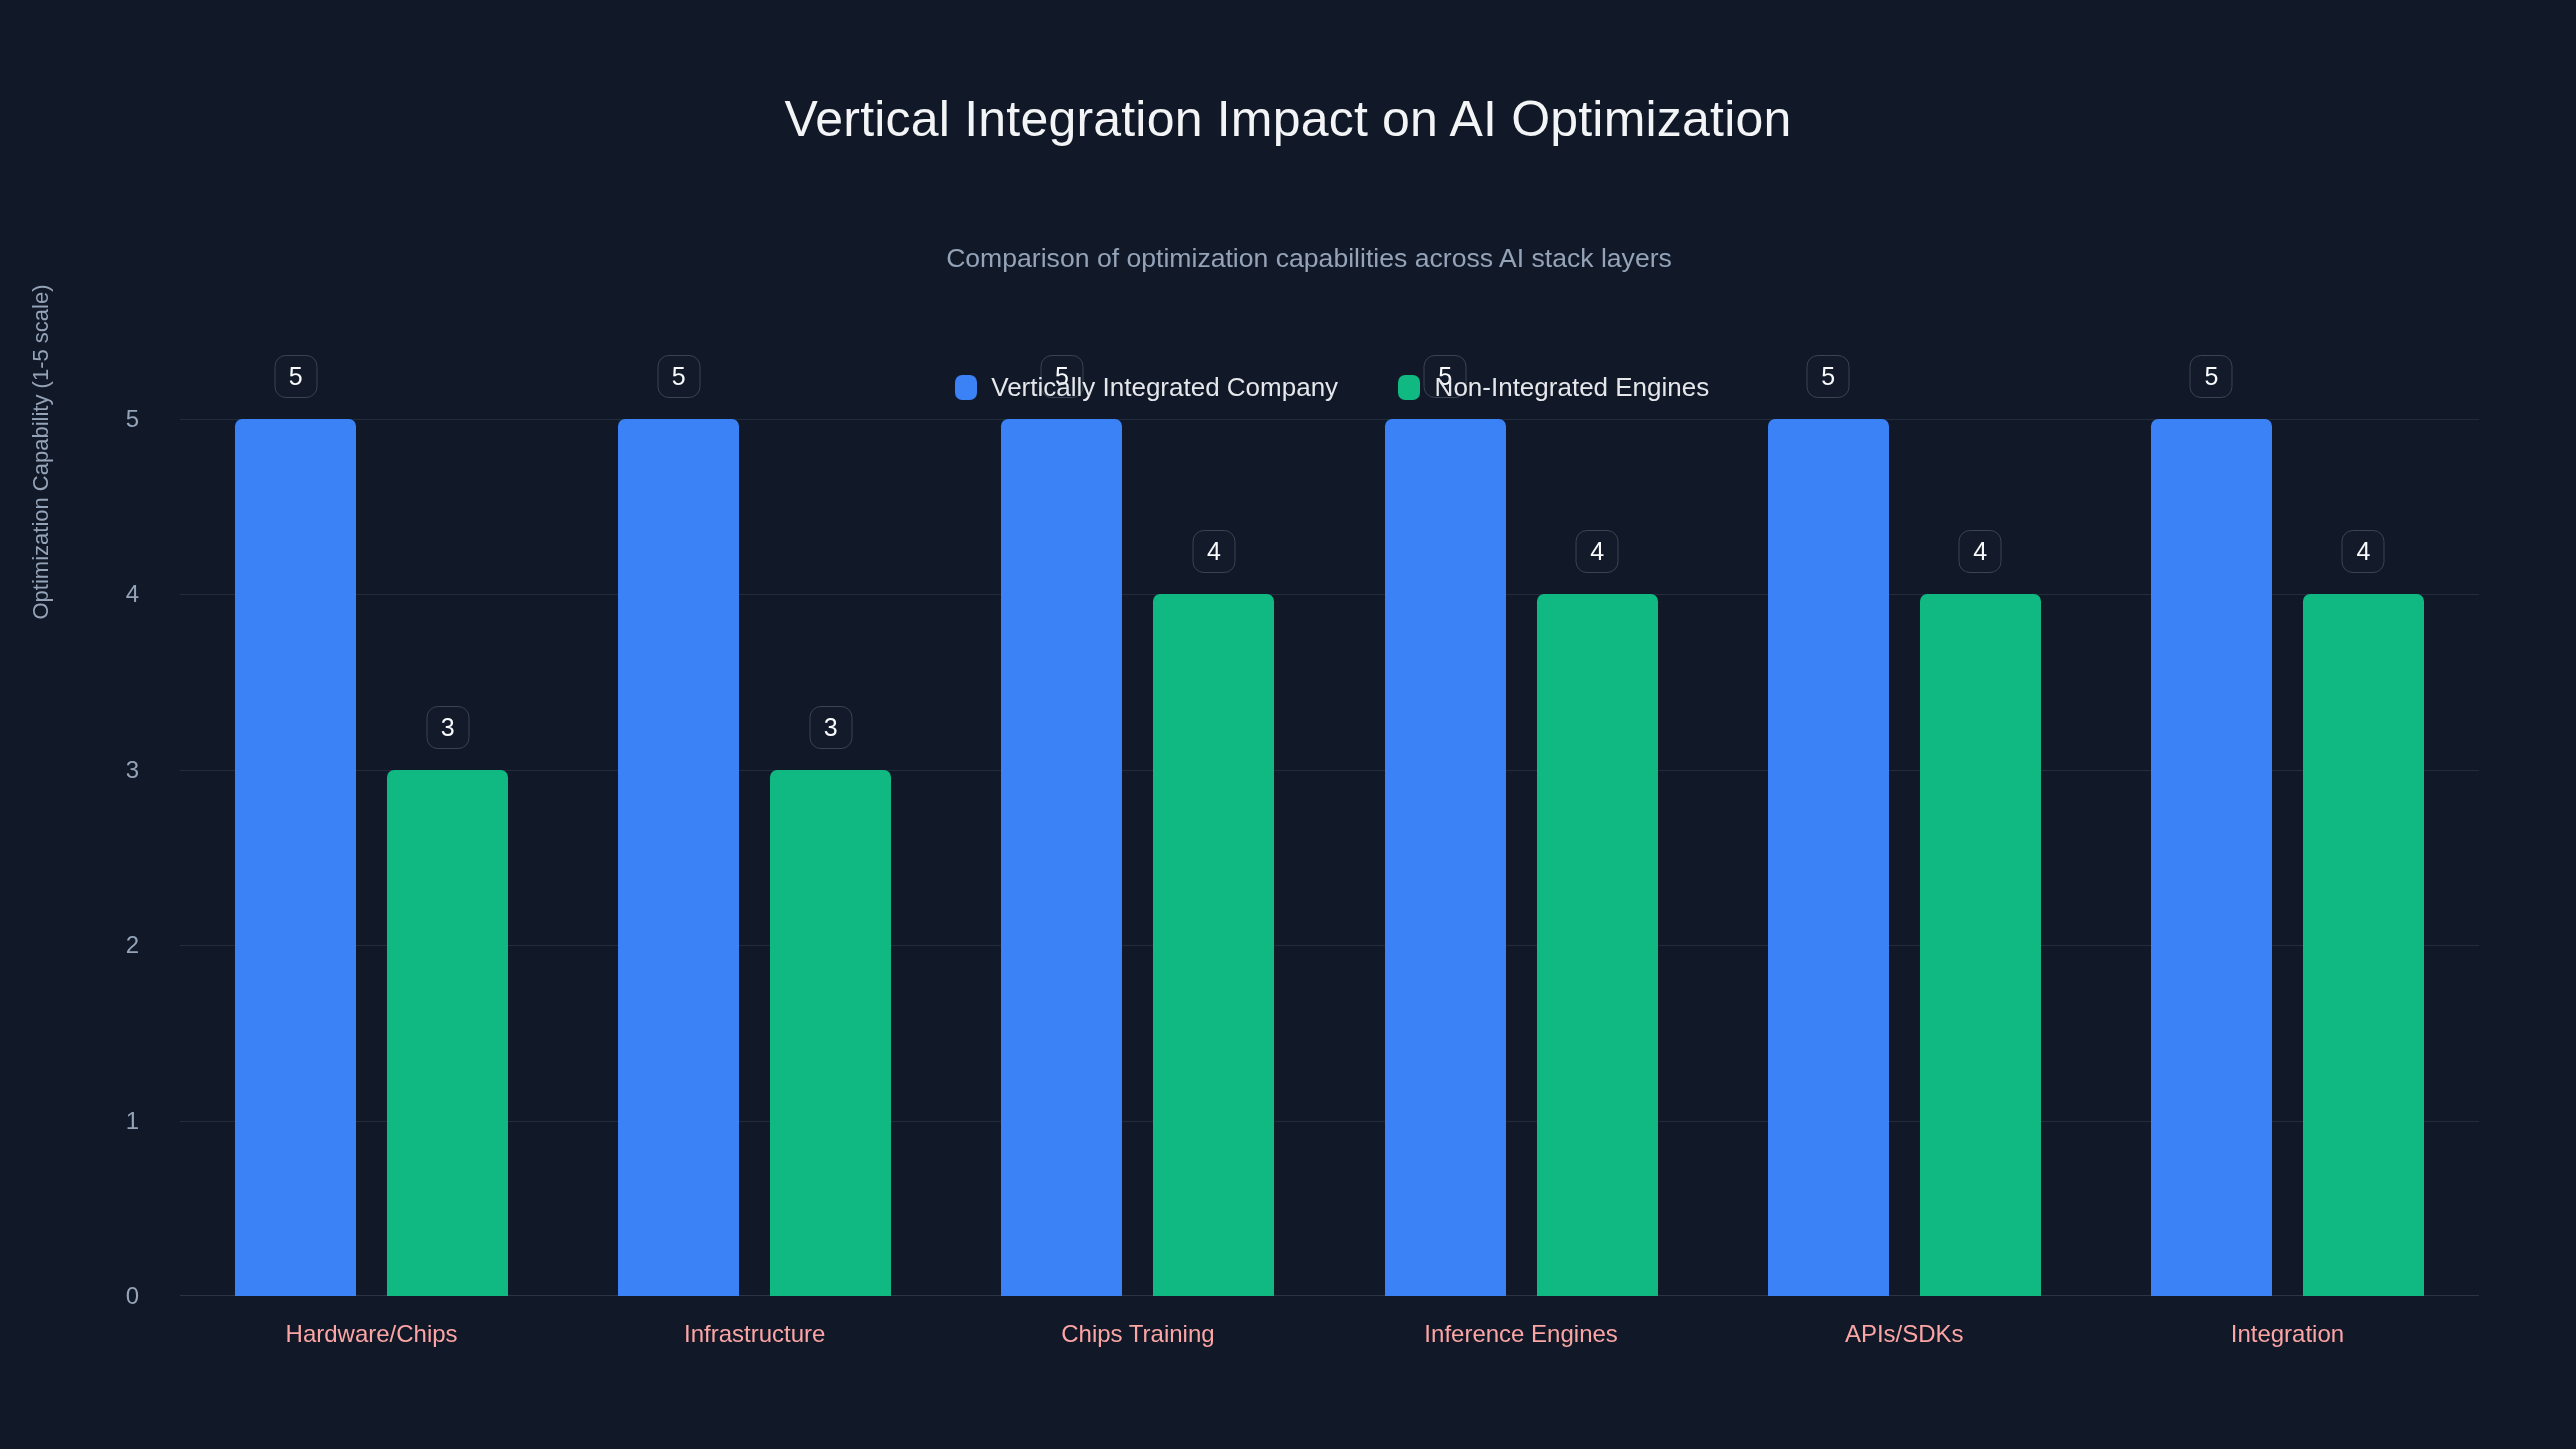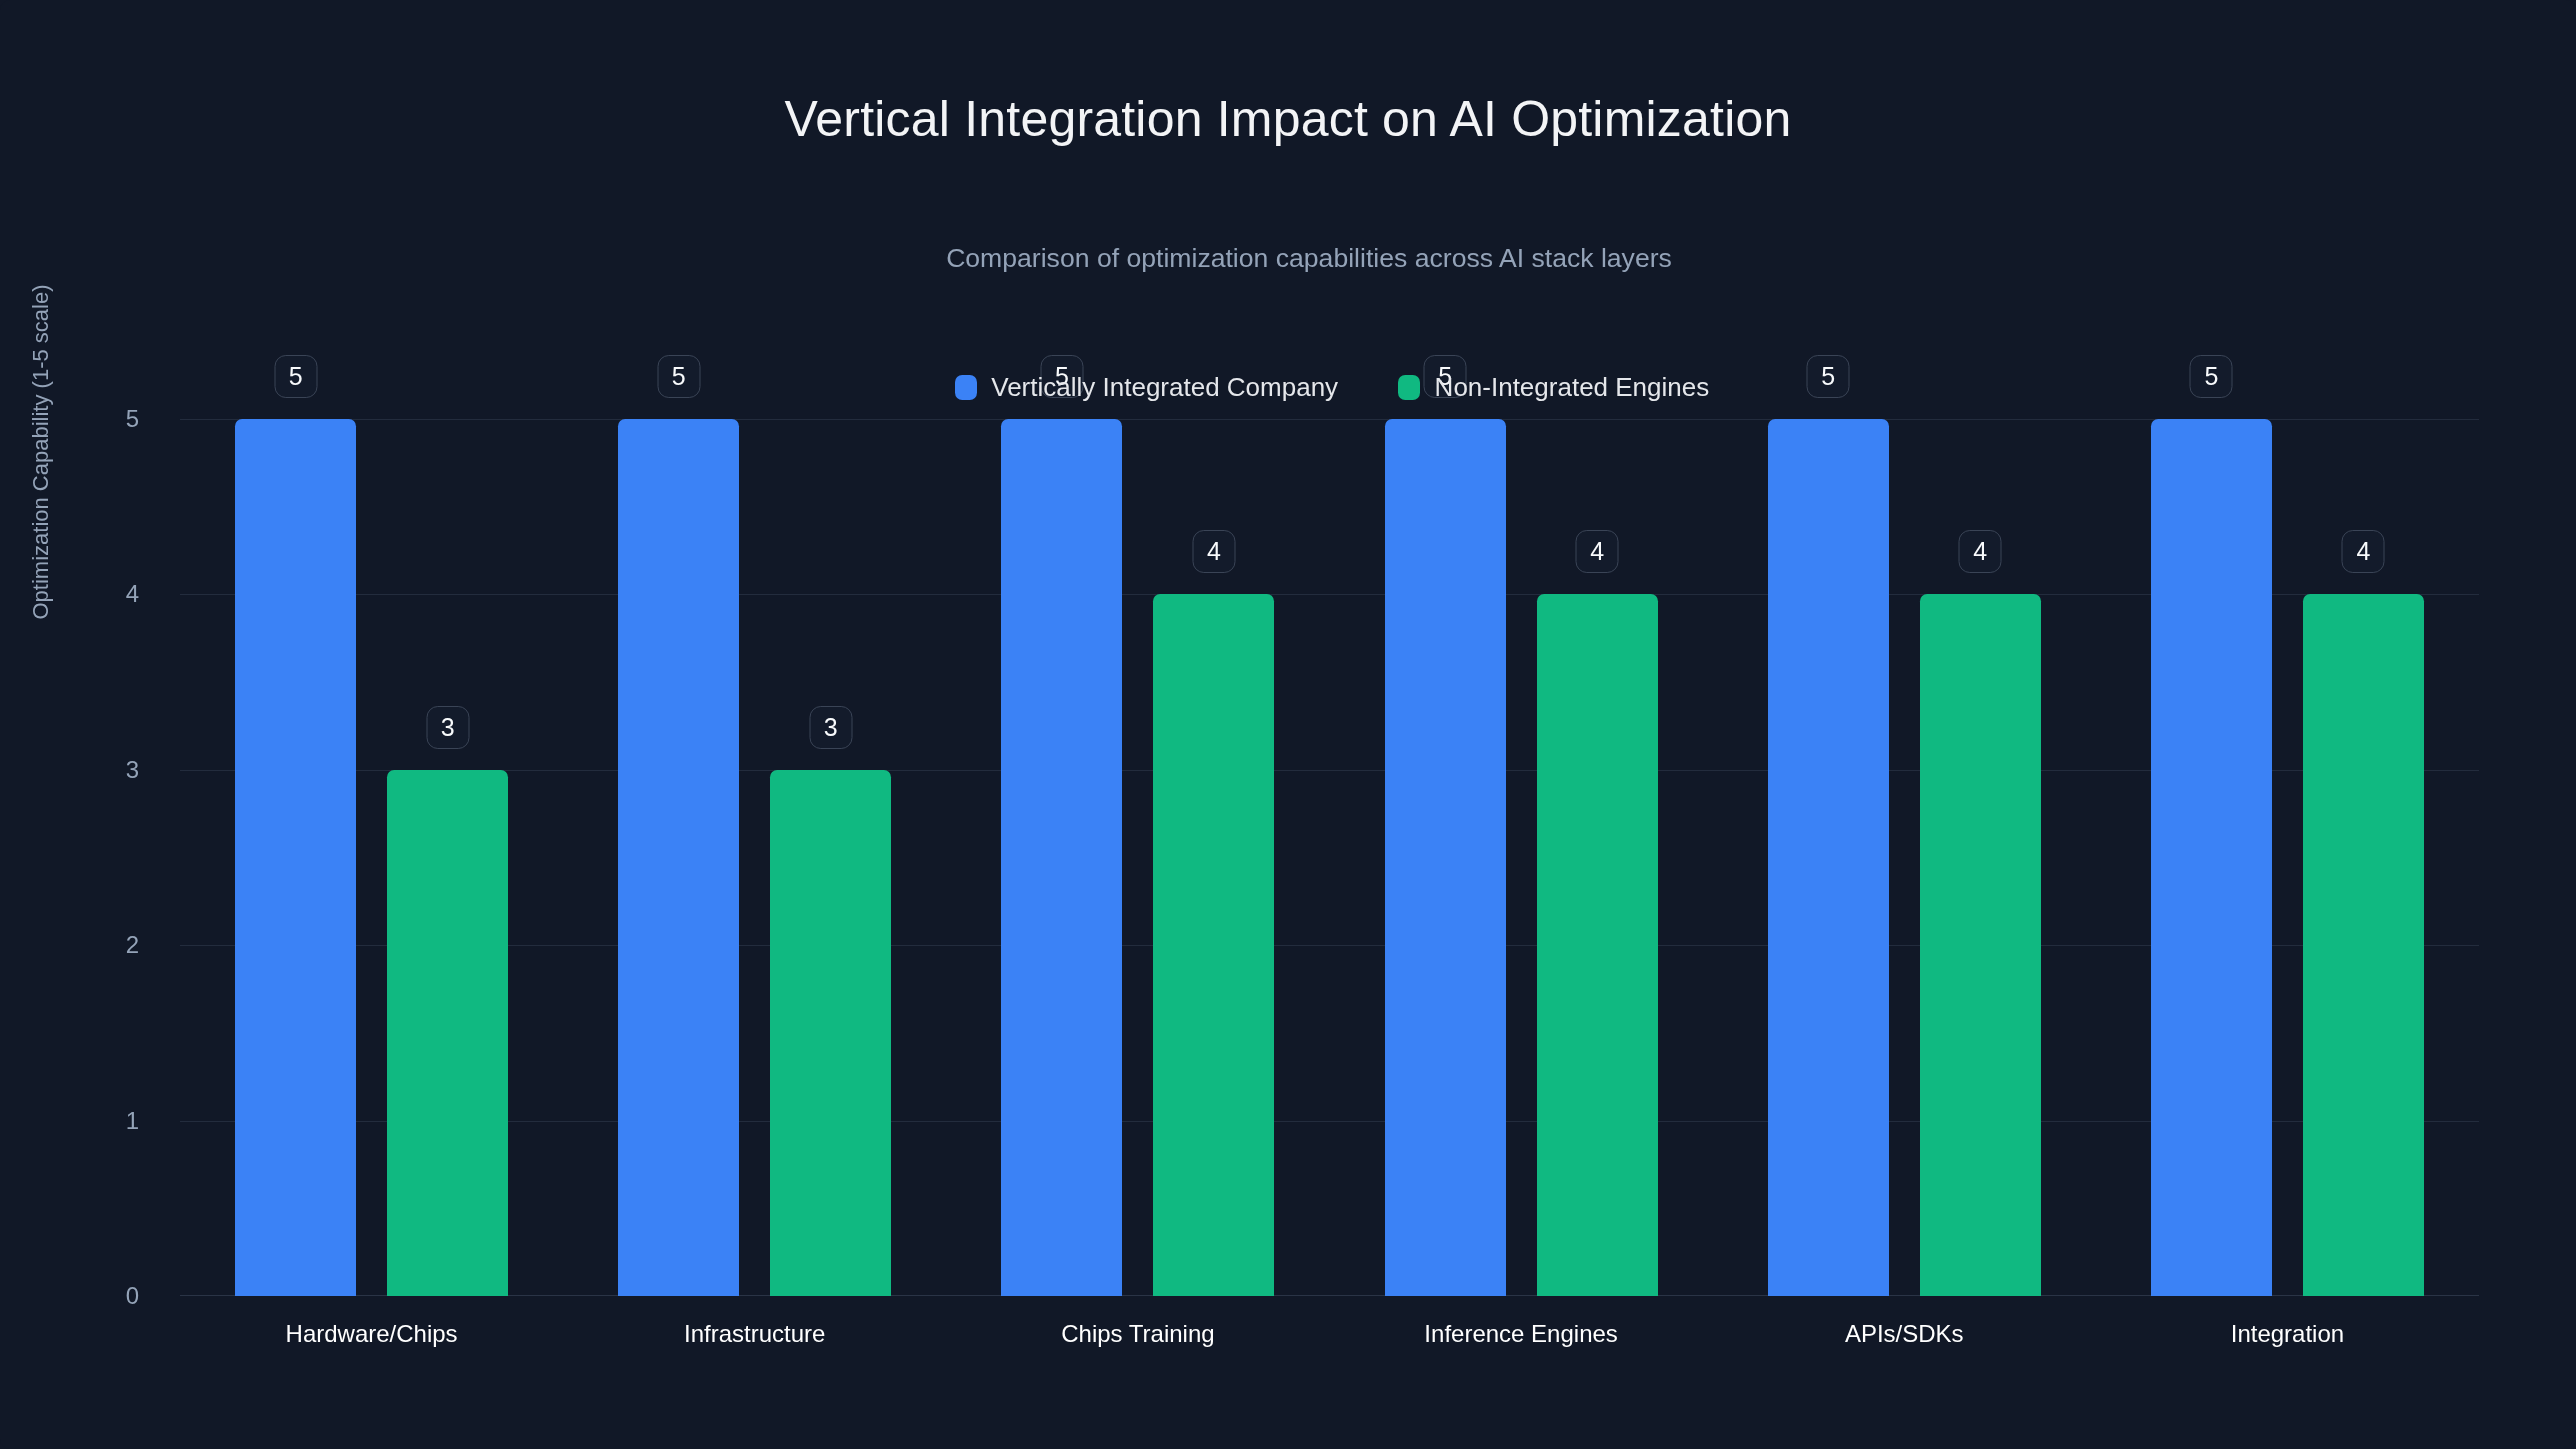--- a/index.html
+++ b/index.html
@@ -54,21 +54,21 @@
     font-size:22px; color:#94a3b8;
     transform:rotate(-90deg);
   }
   #x-axis-labels {
     position:absolute; left:180px; top:1320px;
     width:2299px; height:48px;
     display:flex;
   }
   .x-tick {
     flex:1 1 0; text-align:center;
-    font-size:24px; color:#ffffff;
+    font-size:24px; color:#fca5a5;
   }
 
   
   #bars-layer {
     position:absolute; left:180px; top:419px;
     width:2299px; height:877px;
     display:flex;
   }
   .bar-group {
     flex:1 1 0; position:relative;

